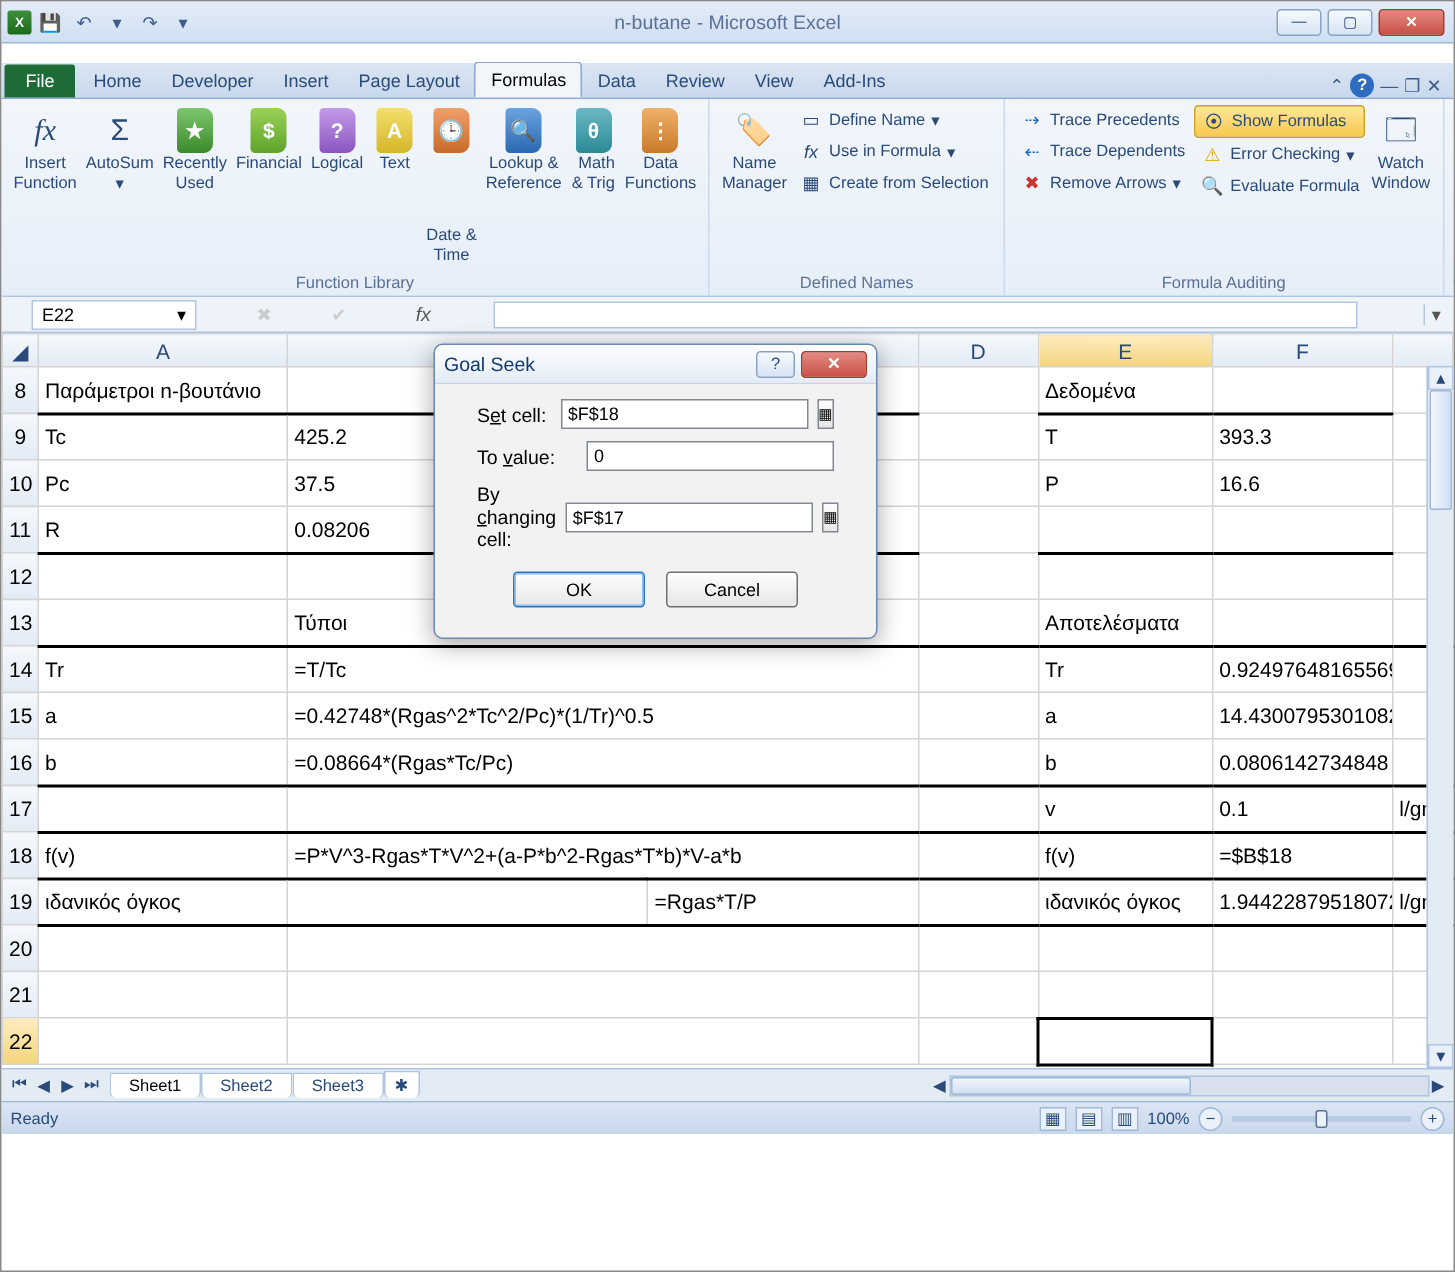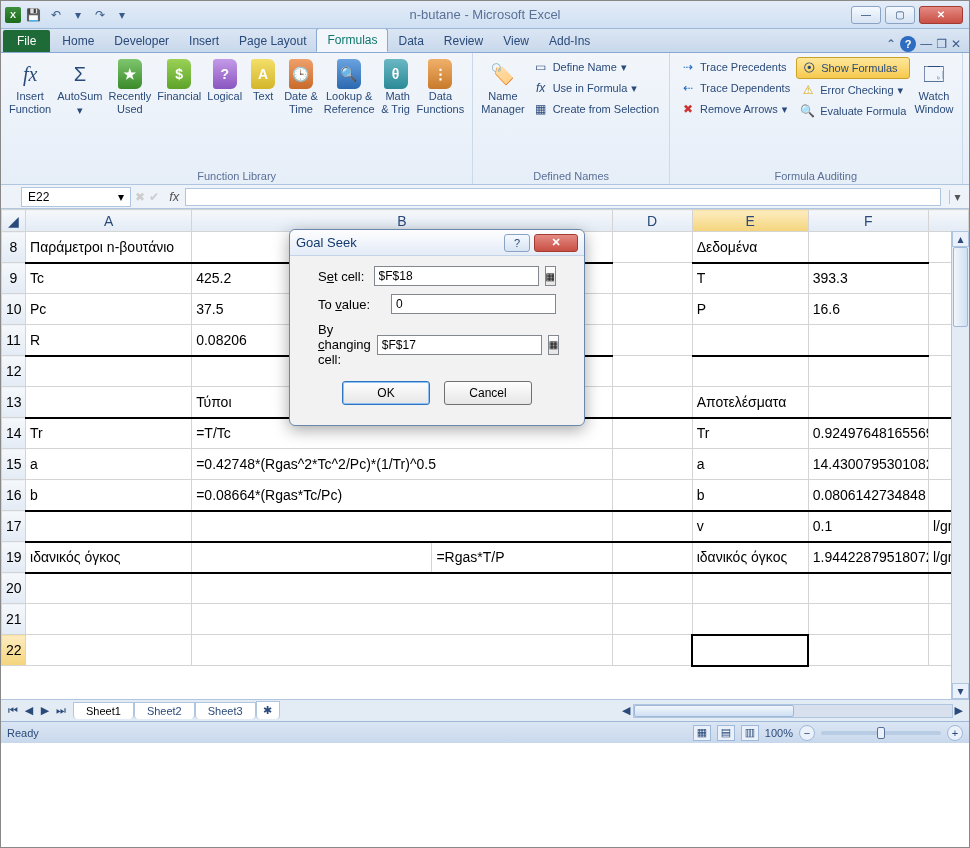--- a/index.html
+++ b/index.html
@@ -71,41 +71,42 @@
     font-weight:bold;
   }
   
   .tabstrip {
     height: 24px;
     background: linear-gradient(to bottom,#dbe6f4,#c8d8ec);
     display:flex;
     align-items:flex-end;
     padding-left:2px;
     border-bottom:1px solid #89a9d4;
+    margin-top:13px;
   }
   .filetab {
     background:#1f6b37;
     color:#fff;
     padding:4px 14px;
     font-size:12px;
     border-radius:2px 2px 0 0;
     margin-right:2px;
   }
   .ribtab {
     padding:4px 10px;
     font-size:12px;
     color:#2a4a7a;
     cursor:pointer;
   }
   .ribtab.active {
     background:#f2f6fb;
     border:1px solid #89a9d4;
     border-bottom:1px solid #f2f6fb;
     border-radius:3px 3px 0 0;
-    color:#0f766e;
+    color:#000000;
   }
   .tabstrip-right {
     margin-left:auto;
     display:flex;
     align-items:center;
     gap:4px;
     padding-right:8px;
     color:#3b5c8a;
   }
   .help-icon {
@@ -167,20 +168,21 @@
     border:1px solid #c9a227;
     border-radius:3px;
   }
   
   .fbar {
     height: 24px;
     display:flex;
     align-items:center;
     border-bottom:1px solid #b0c5e0;
     background:#eef3fa;
+    gap:36px;
   }
   .namebox {
     width:110px;
     border:1px solid #b0c5e0;
     background:#fff;
     padding:2px 6px;
     margin:2px 4px 2px 20px;
     font-size:12px;
     display:flex;align-items:center;justify-content:space-between;
   }
@@ -407,21 +409,21 @@
       <div class="bigbtn">
         <div class="book-ico" style="background:linear-gradient(#c49ae8,#8a56c0);">?</div>
         <span>Logical</span>
       </div>
       <div class="bigbtn">
         <div class="book-ico" style="background:linear-gradient(#f3df6a,#d4b62a);">A</div>
         <span>Text</span>
       </div>
       <div class="bigbtn">
         <div class="book-ico" style="background:linear-gradient(#f0a06a,#c86a2a);">🕒</div>
-        <span style="white-space:pre;">Date &amp;
+        <span style="white-space:pre;margin-top:48px;">Date &amp;
 Time</span>
       </div>
       <div class="bigbtn">
         <div class="book-ico" style="background:linear-gradient(#6aa3e0,#2a68b0);">🔍</div>
         <span style="white-space:pre;">Lookup &amp;
 Reference</span>
       </div>
       <div class="bigbtn">
         <div class="book-ico" style="background:linear-gradient(#6ab8c4,#2a8a96);">θ</div>
         <span style="white-space:pre;text-align:right;">Math
@@ -620,20 +622,29 @@
     <tr>
           <td class="rowhdr">17</td>
           <td class="bb2"></td>
           <td class="bb2" colspan="2"></td>
           <td class="bb2"></td>
           <td class="bb2">v</td>
           <td class="bb2">0.1</td>
           <td class="bb2">l/gmol</td>
         </tr>
     <tr>
+          <td class="rowhdr">18</td>
+          <td class="bb2">f(v)</td>
+          <td class="bb2" colspan="2">=P*V^3-Rgas*T*V^2+(a-P*b^2-Rgas*T*b)*V-a*b</td>
+          <td class="bb2"></td>
+          <td class="bb2">f(v)</td>
+          <td class="bb2">=$B$18</td>
+          <td class="bb2"></td>
+        </tr>
+    <tr>
           <td class="rowhdr">19</td>
           <td class="bb2">ιδανικός όγκος</td>
           <td class="bb2"></td>
           <td class="bb2">=Rgas*T/P</td>
           <td class="bb2"></td>
           <td class="bb2">ιδανικός όγκος</td>
           <td class="bb2">1.94422879518072</td>
           <td class="bb2">l/gmol</td>
         </tr>
     <tr>

